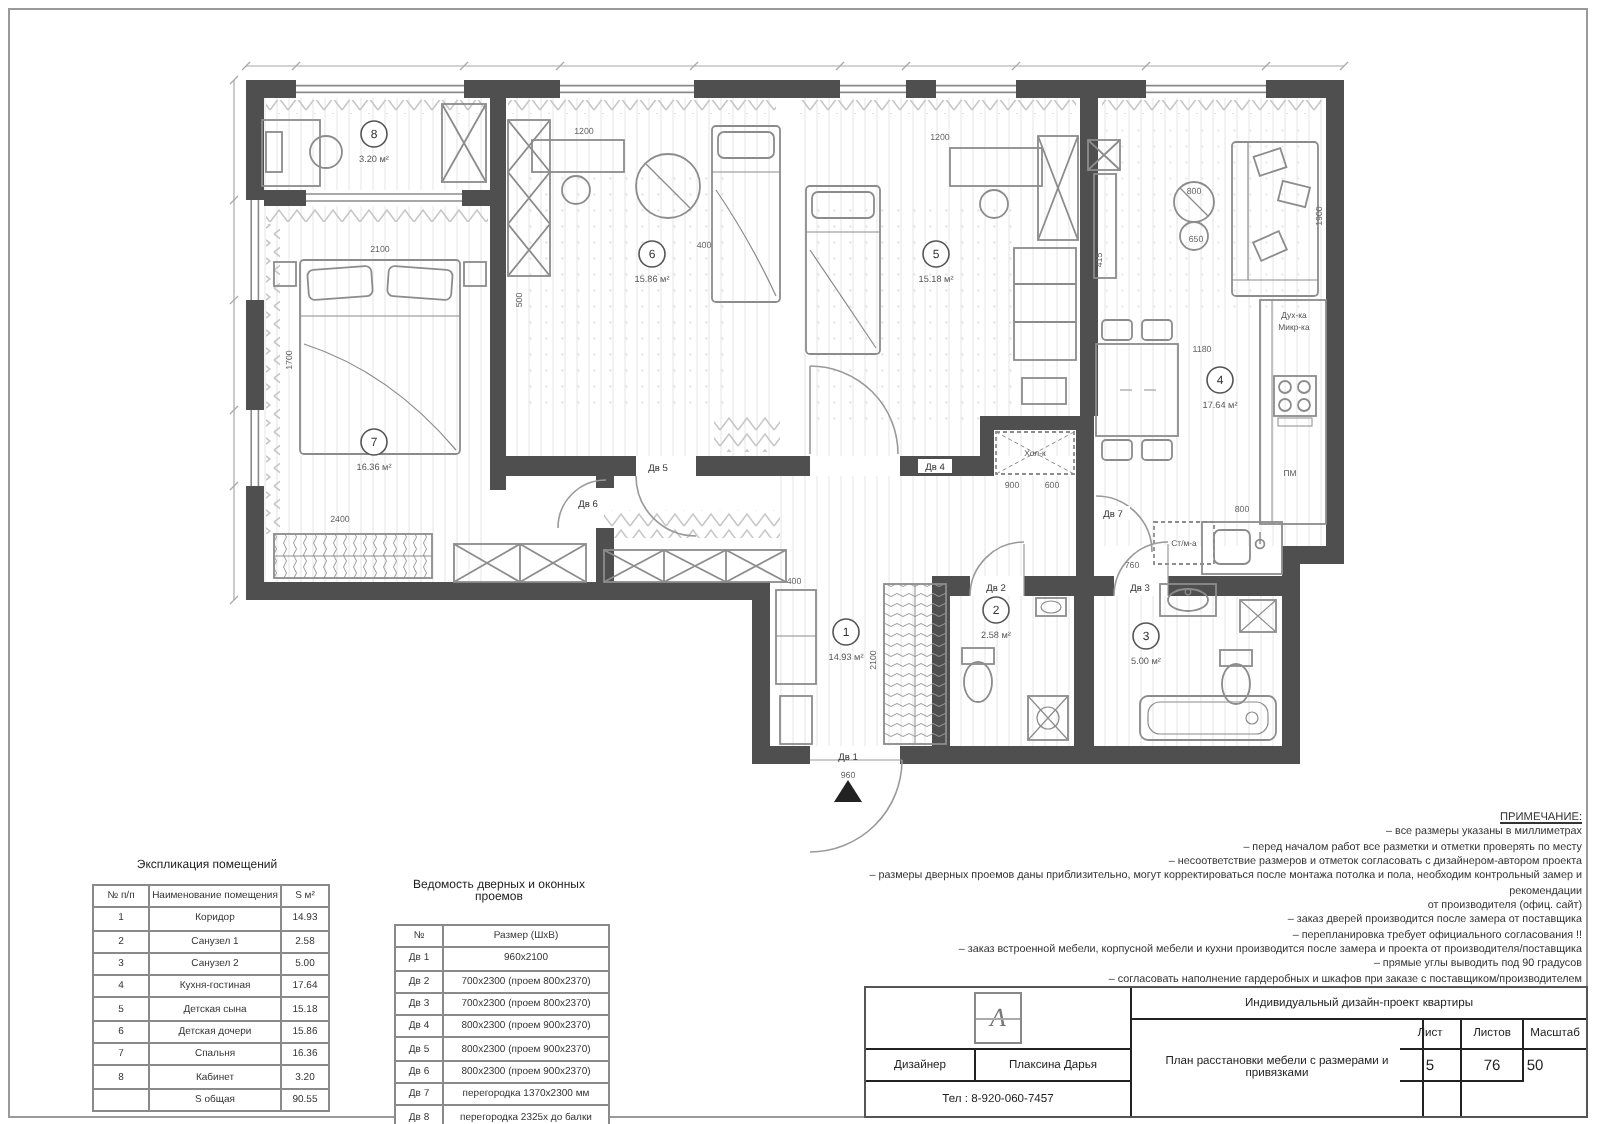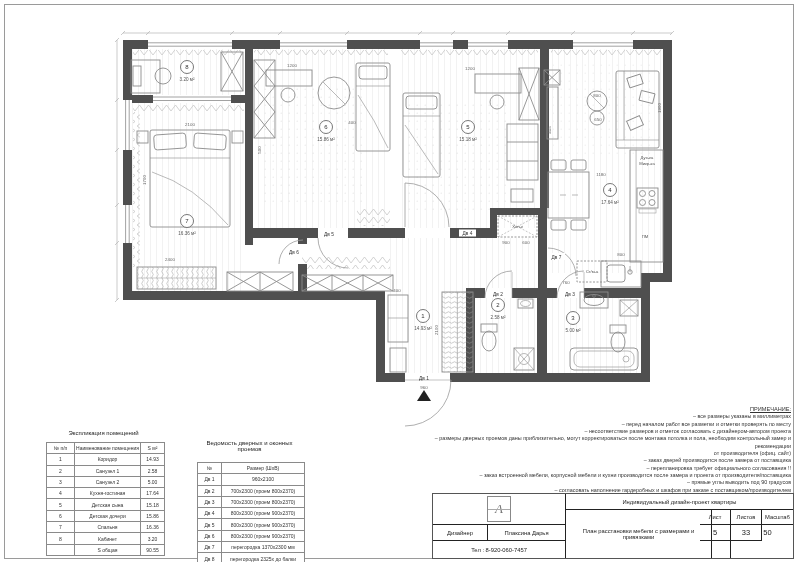--- a/index.html
+++ b/index.html
@@ -592,20 +592,20 @@
     <div class="cell" style="left:298px;top:16px;width:30px;height:14px;border-right:1px solid;border-bottom:1px solid;">
         <span>Листов</span>
       </div>
     <div class="cell" style="left:329px;top:16px;width:31px;height:14px;border-bottom:1px solid;">
         <span>Масштаб</span>
       </div>
     <div class="cell val" style="left:267px;top:31px;width:30px;height:15px;border-right:1px solid;border-bottom:1px solid;">
         <span>5</span>
       </div>
     <div class="cell val" style="left:298px;top:31px;width:30px;height:15px;border-right:1px solid;border-bottom:1px solid;">
-        <span>33</span>
+        <span>76</span>
       </div>
     <div class="cell val" style="left:319px;top:31px;width:31px;height:15px;justify-content:center;">
         <span>50</span>
       </div>
     <div class="cell" style="left:267px;top:47px;width:30px;height:17px;border-right:1px solid;"></div>
   </div>
 </div>
 
 </body></html>

